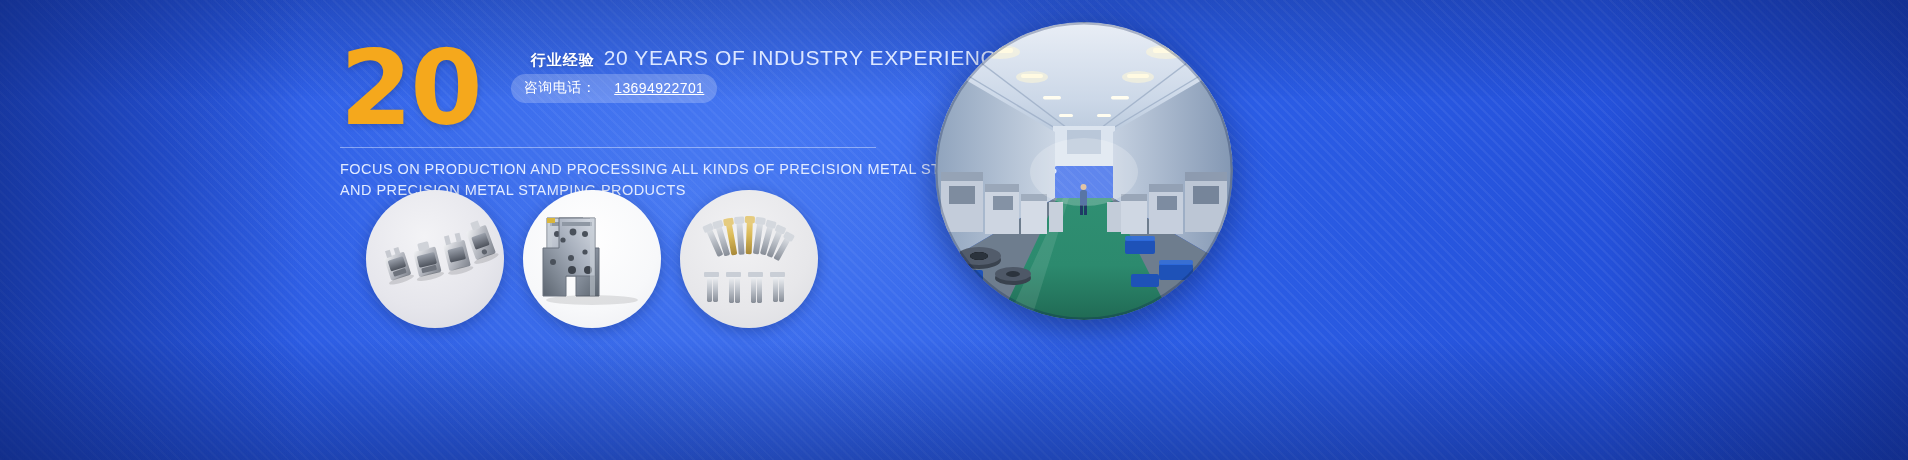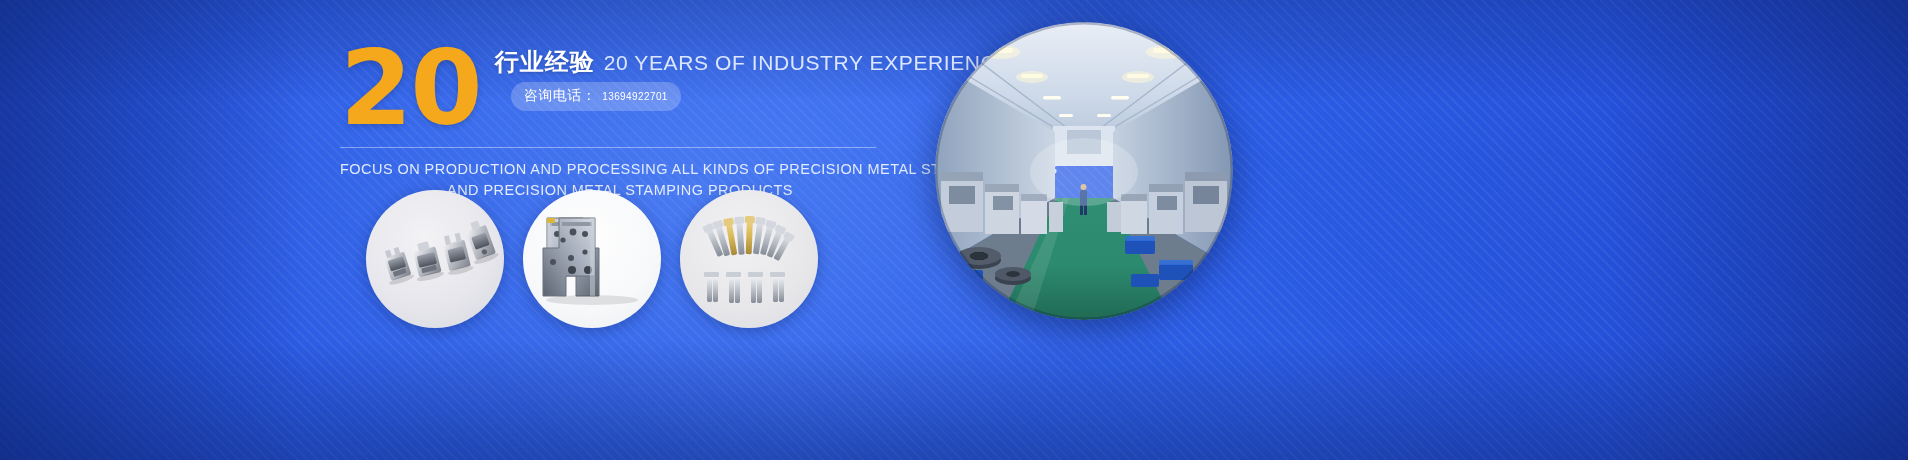--- a/index.html
+++ b/index.html
@@ -5,21 +5,20 @@
   * { margin:0; padding:0; box-sizing:border-box; }
   html,body { background:#0b1b3a; }
   body { font-family:"Liberation Sans","DejaVu Sans",sans-serif; }
 
   #banner{
     position:relative;
     width:1908px;
     height:460px;
     overflow:hidden;
     background:#2c5fe0;
-    text-align:center;
   }
 
   
   .bg-base{
     position:absolute; inset:0;
     background:
       radial-gradient(ellipse 900px 520px at 34% 46%, #3f72ef 0%, #2f5ce4 45%, #2450d8 75%, #1f46c9 100%);
   }
   .bg-photo{
     position:absolute; inset:0;
@@ -106,25 +105,26 @@
     margin-left:14px;
     padding-top:6px;
   }
   .line1{
     display:flex;
     align-items:baseline;
     white-space:nowrap;
   }
   .cn-small{
     font-family:"DejaVu Sans","Liberation Sans",sans-serif;
-    font-size:24px;
+    font-size:15px;
     font-weight:bold;
     color:#ffffff;
     letter-spacing:1px;
     text-shadow:0 1px 3px rgba(0,0,0,.22);
+    margin-left:36px;
   }
   .en-small{
     font-size:21px;
     color:#dce7ff;
     letter-spacing:.6px;
     margin-left:9px;
     font-weight:300;
   }
   .line2{
     display:flex;
@@ -149,24 +149,25 @@
     align-items:center;
     white-space:nowrap;
   }
   .phone-label{
     font-family:"DejaVu Sans","Liberation Sans",sans-serif;
     font-size:14px;
     color:#ffffff;
     letter-spacing:.5px;
   }
   .phone-number{
-    font-size:10px;
+    font-size:14px;
     color:#ffffff;
     letter-spacing:.4px;
-    margin-left:6px;
+    margin-left:18px;
+    text-decoration:underline;
   }
   .divider{
     margin-top:14px;
     width:536px;
     height:1px;
     background:rgba(255,255,255,.40);
   }
   .subtitle{
     margin-top:11px;
     font-size:14.5px;

